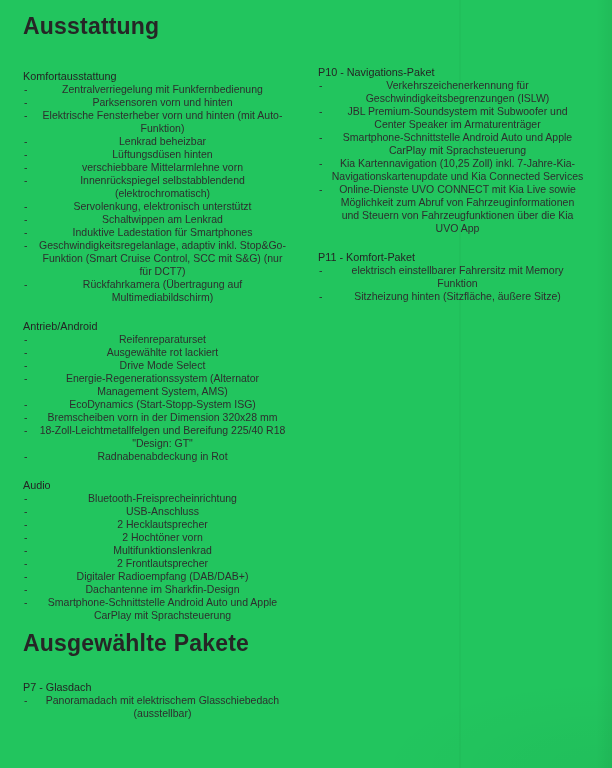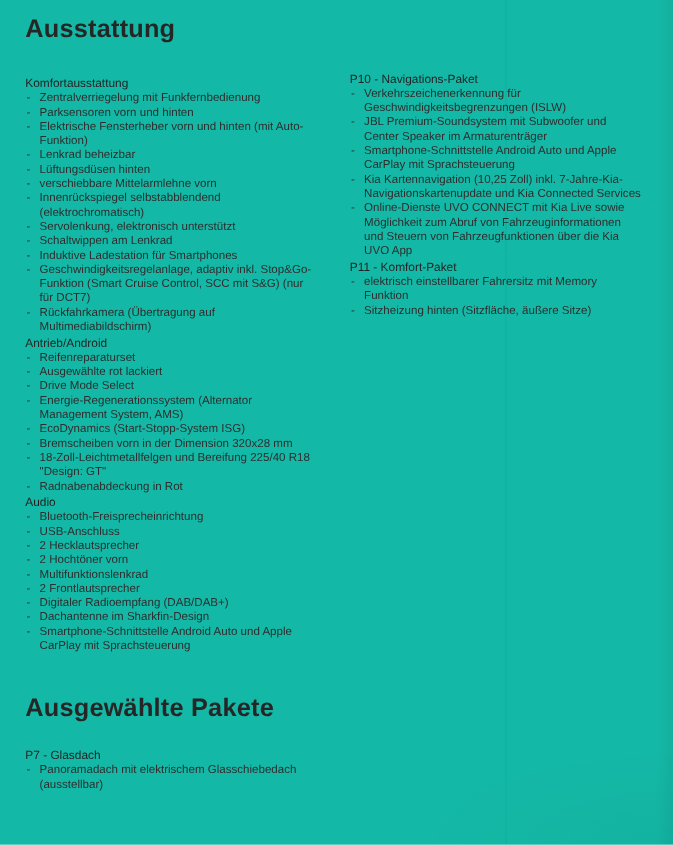--- a/index.html
+++ b/index.html
@@ -2,21 +2,21 @@
 <html><head>
 <meta charset="utf-8">
 <style>
   * { box-sizing: border-box; }
   html, body { margin: 0; padding: 0; background: #e9e9e9; }
   .page {
     position: relative;
     width: 612px;
     height: 768px;
     margin: 0 auto;
-    background: #14b8a6;
+    background: #22c55e;
     font-family: "Liberation Sans", sans-serif;
     color: #2e2e2e;
     overflow: hidden;
   }
   .big-heading {
     position: absolute;
     font-size: 23px;
     font-weight: 700;
     color: #262626;
     letter-spacing: 0.2px;
@@ -27,29 +27,29 @@
   #packages-title { left: 23px; top: 630px; }
   .col {
     position: absolute;
     width: 266px;
     font-size: 10.5px;
     line-height: 13px;
   }
   #left-col   { left: 23px;  top: 70px; }
   #right-col  { left: 318px; top: 66px; }
   #bottom-col { left: 23px;  top: 681px; }
-  .section + .section { margin-top: 2px; }
+  .section + .section { margin-top: 16px; }
   .section-heading {
     font-weight: 400;
     font-size: 10.8px;
     color: #242424;
     margin: 0;
   }
   ul.item-list { list-style: none; margin: 0; padding: 0; }
-  li.item { position: relative; padding-left: 13px; }
+  li.item { position: relative; padding-left: 13px; text-align: center; }
   li.item::before {
     content: "-";
     position: absolute;
     left: 1px;
     top: 0;
   }
   
   .scan-streak {
     position: absolute;
     left: 459px; top: 0;

